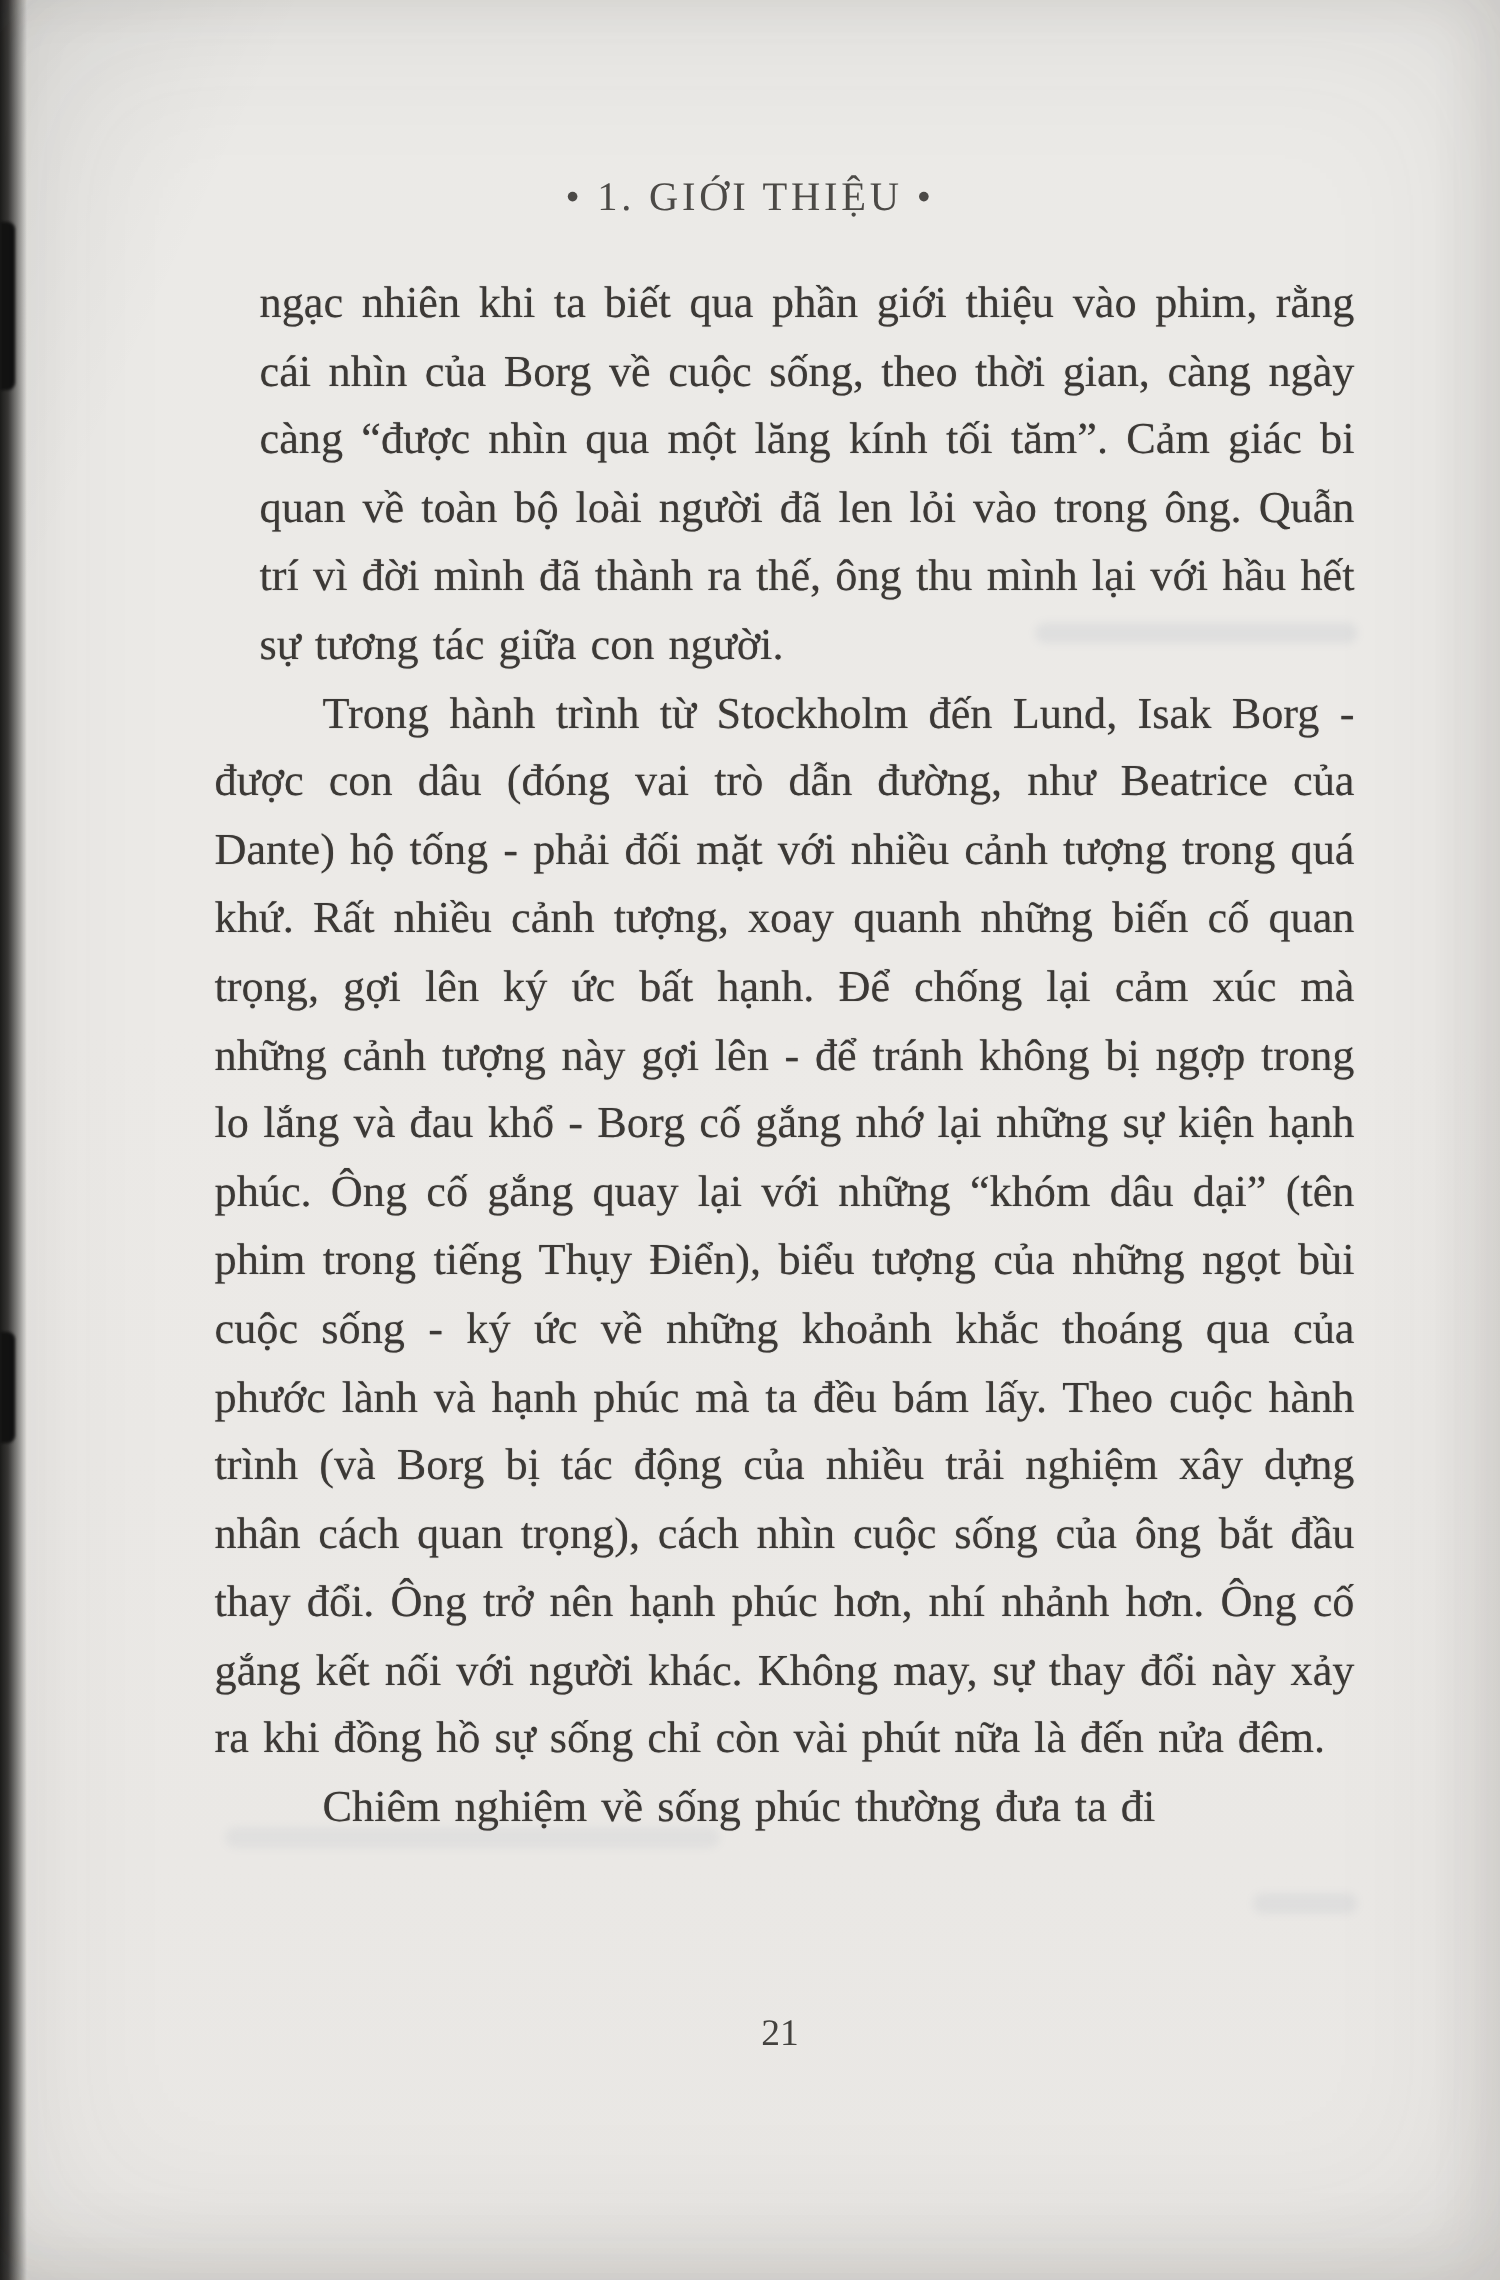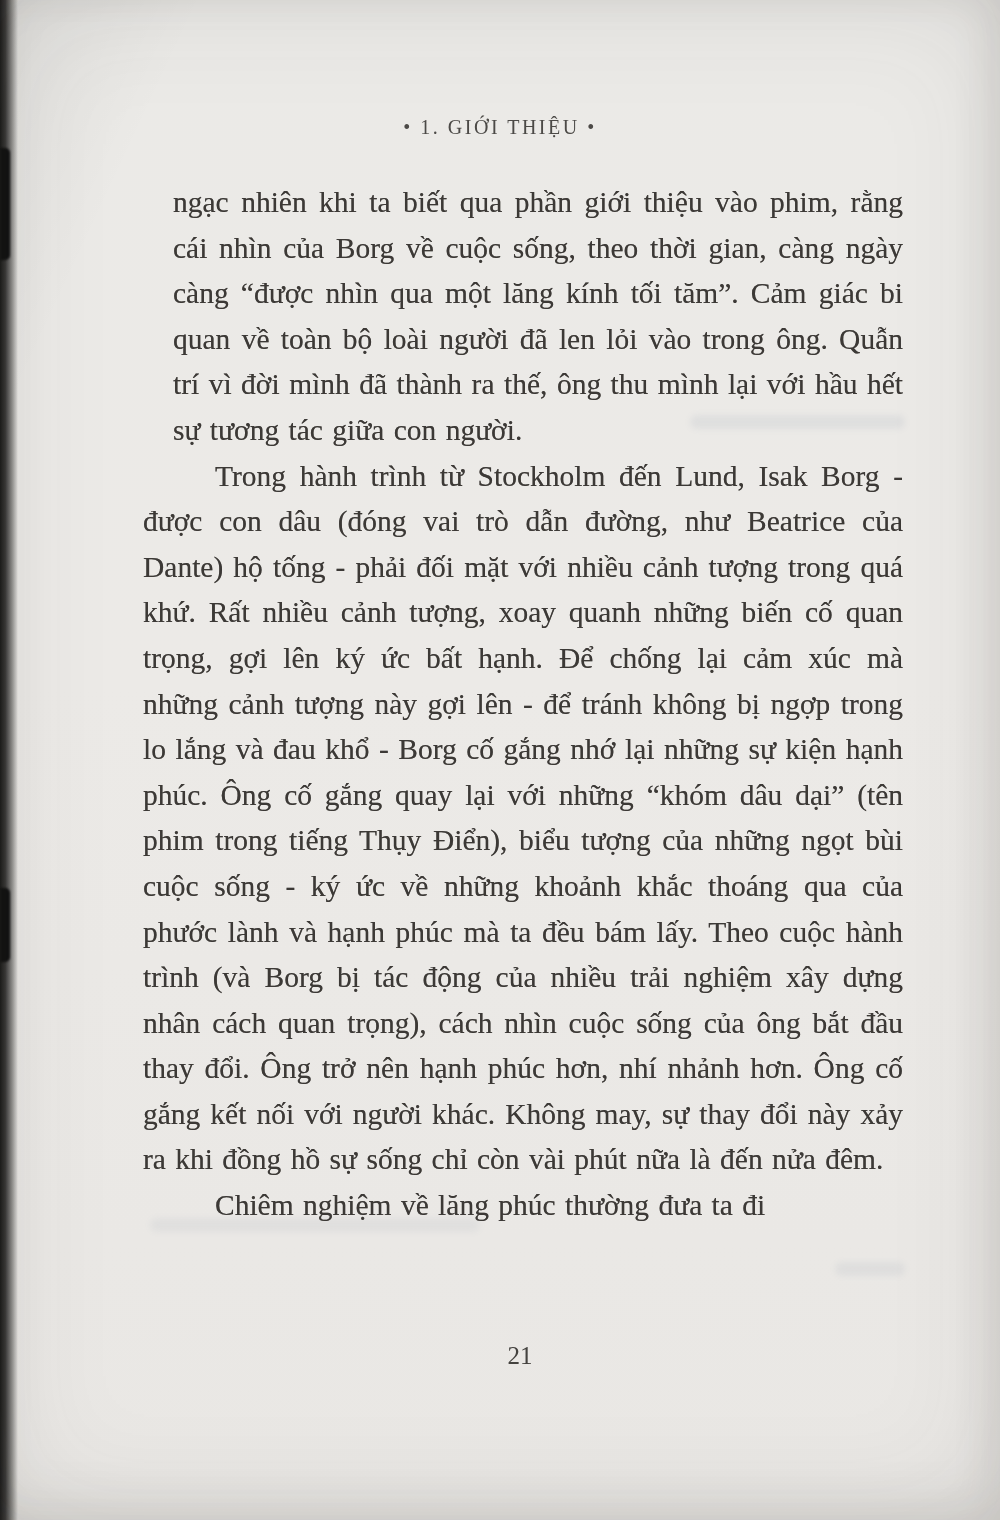--- a/index.html
+++ b/index.html
@@ -38,21 +38,21 @@
   .page {
     position: absolute;
     inset: 0;
   }
   .running-header {
     position: absolute;
     top: 116px;
     left: 0;
     width: 1000px;
     text-align: center;
-    font-size: 20px;
+    font-size: 27px;
     letter-spacing: 2.5px;
     color: #4c4a47;
   }
   .body-text {
     position: absolute;
     top: 180px;
     left: 143px;
     width: 760px;
     font-size: 29.5px;
     line-height: 45.6px;
@@ -114,21 +114,21 @@
   <div class="bleed g2"></div>
   <div class="bleed g3"></div>
 
   <div class="page">
 
     <div class="running-header">• 1. GIỚI THIỆU •</div>
 
     <div class="body-text">
       <p class="para no-indent">ngạc nhiên khi ta biết qua phần giới thiệu vào phim, rằng cái nhìn của Borg về cuộc sống, theo thời gian, càng ngày càng “được nhìn qua một lăng kính tối tăm”. Cảm giác bi quan về toàn bộ loài người đã len lỏi vào trong ông. Quẫn trí vì đời mình đã thành ra thế, ông thu mình lại với hầu hết sự tương tác giữa con người.</p>
       <p class="para">Trong hành trình từ Stockholm đến Lund, Isak Borg - được con dâu (đóng vai trò dẫn đường, như Beatrice của Dante) hộ tống - phải đối mặt với nhiều cảnh tượng trong quá khứ. Rất nhiều cảnh tượng, xoay quanh những biến cố quan trọng, gợi lên ký ức bất hạnh. Để chống lại cảm xúc mà những cảnh tượng này gợi lên - để tránh không bị ngợp trong lo lắng và đau khổ - Borg cố gắng nhớ lại những sự kiện hạnh phúc. Ông cố gắng quay lại với những “khóm dâu dại” (tên phim trong tiếng Thụy Điển), biểu tượng của những ngọt bùi cuộc sống - ký ức về những khoảnh khắc thoáng qua của phước lành và hạnh phúc mà ta đều bám lấy. Theo cuộc hành trình (và Borg bị tác động của nhiều trải nghiệm xây dựng nhân cách quan trọng), cách nhìn cuộc sống của ông bắt đầu thay đổi. Ông trở nên hạnh phúc hơn, nhí nhảnh hơn. Ông cố gắng kết nối với người khác. Không may, sự thay đổi này xảy ra khi đồng hồ sự sống chỉ còn vài phút nữa là đến nửa đêm.</p>
-      <p class="para">Chiêm nghiệm về lăng phúc thường đưa ta đi</p>
+      <p class="para">Chiêm nghiệm về sống phúc thường đưa ta đi</p>
     </div>
 
     <div class="page-number">21</div>
 
   </div>
 
   <div class="vignette"></div>
 
 </div>
 

